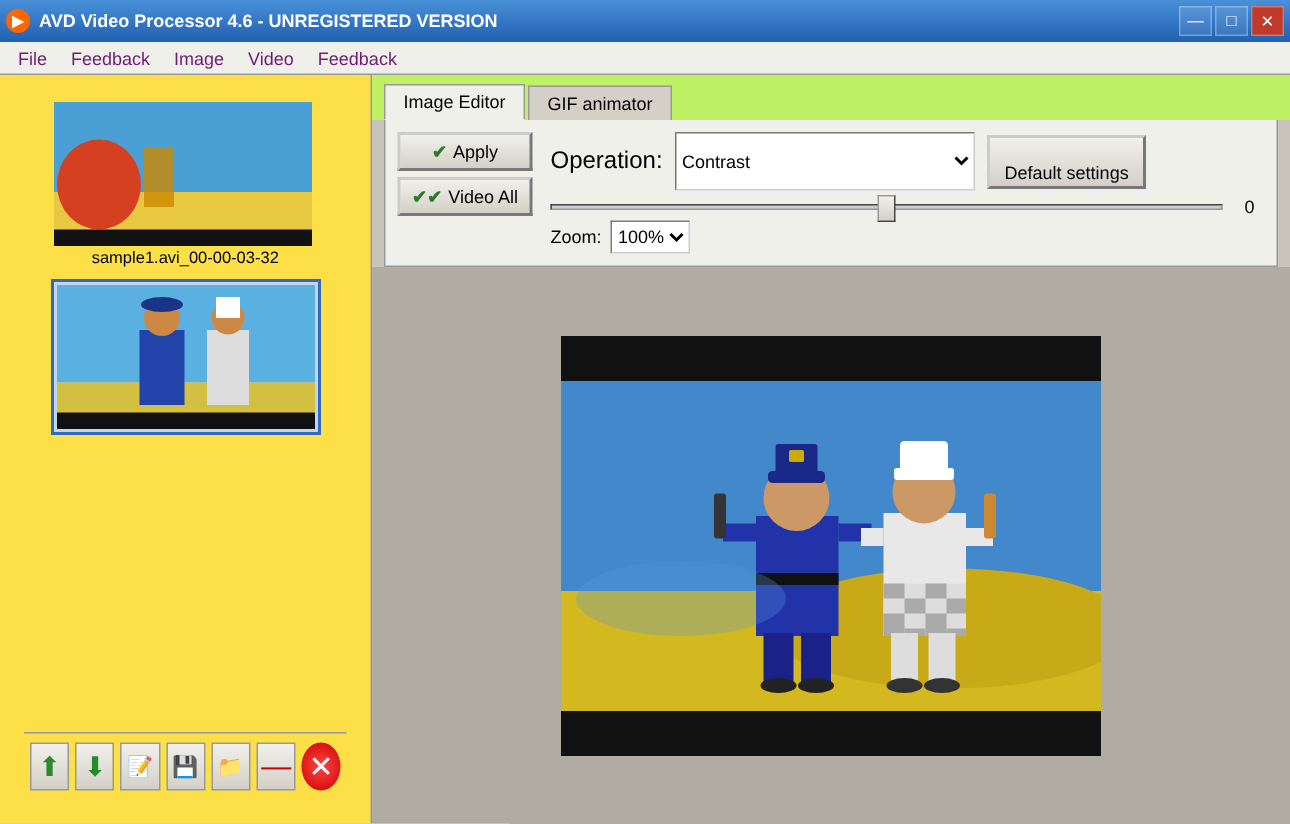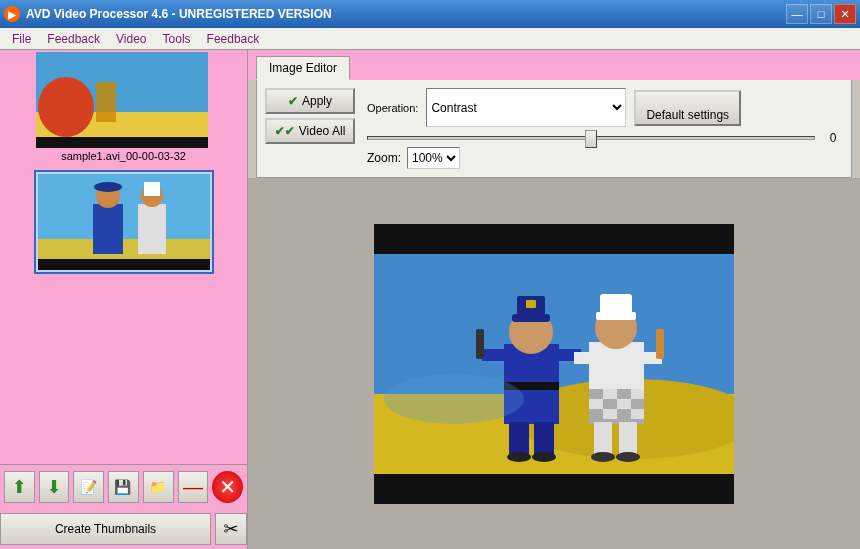--- a/index.html
+++ b/index.html
@@ -80,25 +80,25 @@
 
     
     .main-content {
       display: flex;
       height: calc(549px - 28px - 22px);
     }
 
     
     .left-panel {
       width: 248px;
-      background: #f9a8d4;
+      background: #fde047;
       border-right: 1px solid #999;
       display: flex;
       flex-direction: column;
-      padding: 0;
+      padding: 16px;
       gap: 4px;
     }
     .thumbnail-container {
       display: flex;
       flex-direction: column;
       align-items: center;
       gap: 4px;
       flex: 1;
       overflow-y: auto;
     }
@@ -179,21 +179,21 @@
       background: #c8c4bc;
       display: flex;
       flex-direction: column;
     }
 
     
     .tabs {
       display: flex;
       align-items: flex-end;
       padding: 6px 8px 0;
-      background: #f9a8d4;
+      background: #bef264;
     }
     .tab {
       padding: 4px 12px;
       border: 1px solid #999;
       background: #d4d0c8;
       cursor: pointer;
       font-size: 12px;
       border-bottom: none;
       margin-right: 2px;
     }
@@ -226,21 +226,21 @@
       justify-content: center;
       gap: 4px;
     }
     .check-mark { color: #2a7a2a; font-weight: bold; }
 
     .operation-row {
       display: flex;
       align-items: center;
       gap: 8px;
     }
-    .operation-label { font-size: 11px; text-align: right; }
+    .operation-label { font-size: 16px; text-align: right; }
     .operation-select {
       width: 200px;
       height: 39px;
       font-size: 12px;
       border: 1px inset #ccc;
       background: white;
     }
     .default-settings-btn {
       height: 26px;
       padding: 16px 10px;
@@ -330,22 +330,22 @@
   <div class="title-bar-controls">
     <button class="tb-btn">—</button>
     <button class="tb-btn">□</button>
     <button class="tb-btn close">✕</button>
   </div>
 </div>
 
 <div class="menu-bar">
   <span class="menu-item">File</span>
   <span class="menu-item">Feedback</span>
+  <span class="menu-item">Image</span>
   <span class="menu-item">Video</span>
-  <span class="menu-item">Tools</span>
   <span class="menu-item">Feedback</span>
 </div>
 
 <div class="main-content">
 
   <div class="left-panel">
     <div class="thumbnail-container">
 
       <div class="thumbnail-item">
         <div class="thumbnail-img">
@@ -393,30 +393,27 @@
 
     <div class="bottom-toolbar">
       <button class="tool-btn green">⬆</button>
       <button class="tool-btn green">⬇</button>
       <button class="tool-btn" style="font-size:14px;">📝</button>
       <button class="tool-btn" style="font-size:14px;">💾</button>
       <button class="tool-btn" style="font-size:14px;">📁</button>
       <button class="tool-btn red" style="font-size:20px;">—</button>
       <button class="tool-btn red-circle">✕</button>
     </div>
-    <div style="display:flex; gap:4px; padding: 0 0 4px 0;">
-      <button class="create-thumbs-btn">Create Thumbnails</button>
-      <button class="scissors-btn">✂</button>
-    </div>
   </div>
 
   <div class="right-panel">
 
     <div class="tabs">
       <div class="tab active">Image Editor</div>
+      <div class="tab">GIF animator</div>
     </div>
 
     <div class="tab-content">
       <div style="display:flex; align-items:flex-start; gap:12px;">
 
         <div class="apply-buttons">
           <button class="apply-btn">
             <span class="check-mark">✔</span>
             <span>Apply</span>
           </button>

